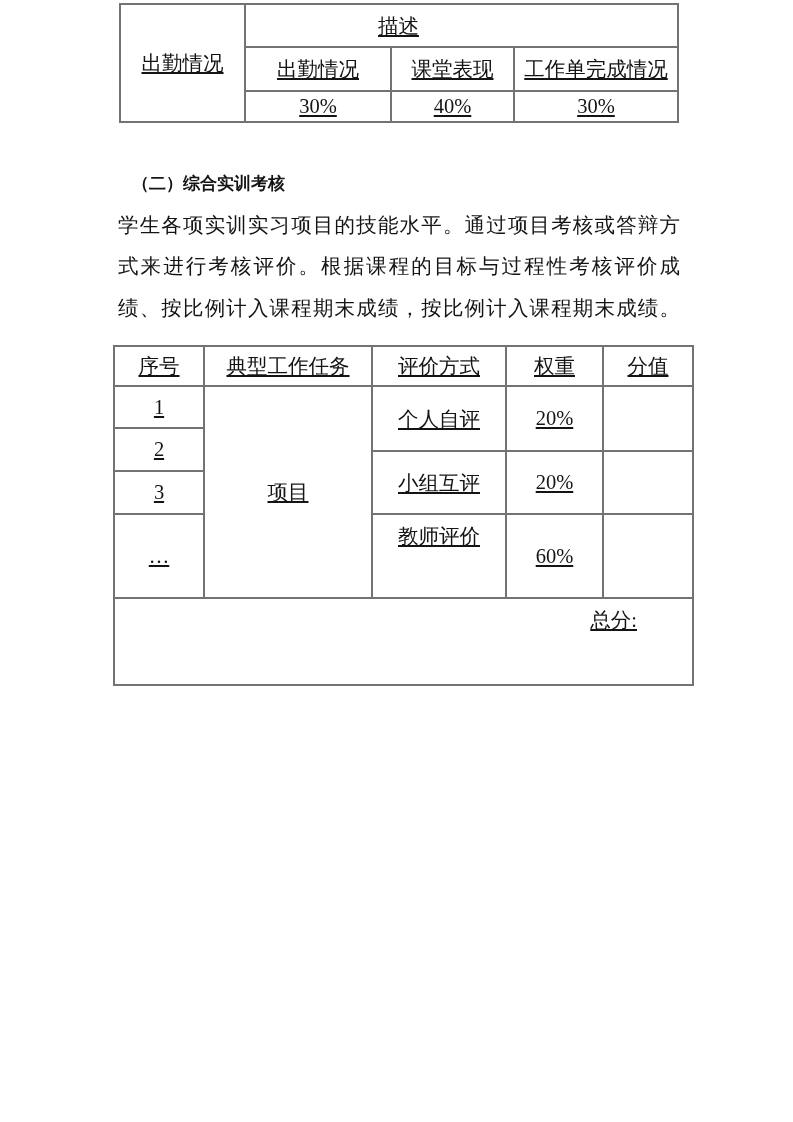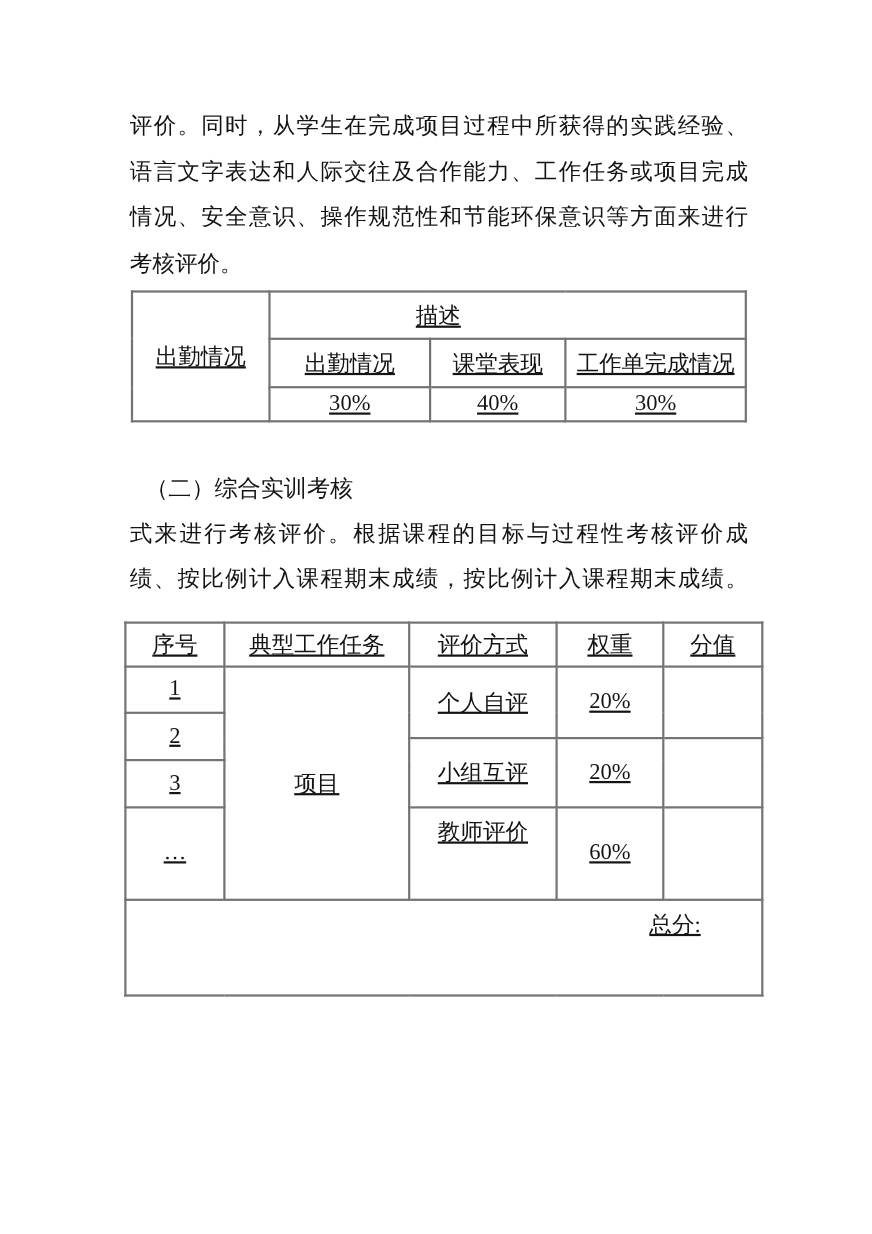--- a/index.html
+++ b/index.html
@@ -7,21 +7,21 @@
     position:relative; width:793px; height:1122px; background:#ffffff;
     overflow:hidden; color:#141414;
     font-family:"Liberation Serif","DejaVu Serif",serif;
   }
   .content { position:absolute; left:118px; top:0; width:562px; }
 
   .para { margin:0; }
   .doc-line { display:block; font-size:20.5px; line-height:41.5px; }
   .just { text-align:justify; text-align-last:justify; text-justify:inter-character; }
   .para1 { margin-top:95px; }
-  .heading { margin:40px 0 0 0; font-size:21px; line-height:41.5px; text-indent:14px; font-weight:normal; }
+  .heading { margin:40px 0 0 0; font-size:17px; line-height:41.5px; text-indent:14px; font-weight:bold; }
   .p2-first { text-indent:35px; }
 
   table { border-collapse:collapse; table-layout:fixed; }
   td {
     border:2px solid #737373; text-align:center; vertical-align:middle;
     font-size:20.5px; padding:0; overflow:hidden;text-decoration:underline;
   }
 
   table.grades { width:558px; margin:3px 0 0 1px; }
   .grades tr.gr1 { height:43px; }
@@ -39,26 +39,20 @@
   .assess tr.rt  { height:87px; }
   td.vtop { vertical-align:top; padding-top:7px; }
   td.total-cell { vertical-align:top; text-align:right; padding:7px 55px 0 0; }
 </style>
 </head>
 <body>
 
 <div class="page">
   <div class="content">
 
-    <p class="para para1">
-      <span class="doc-line just">评价。同时，从学生在完成项目过程中所获得的实践经验、</span>
-      <span class="doc-line just">语言文字表达和人际交往及合作能力、工作任务或项目完成</span>
-      <span class="doc-line just">情况、安全意识、操作规范性和节能环保意识等方面来进行</span>
-      <span class="doc-line">考核评价。</span>
-    </p>
 
     <table class="grades">
       <colgroup>
         <col style="width:125px">
           <col style="width:146px">
           <col style="width:123px">
           <col style="width:164px">
       </colgroup>
       <tbody>
           <tr class="gr1">
@@ -74,20 +68,21 @@
         <td>30%</td>
         <td>40%</td>
         <td>30%</td>
       </tr>
     </tbody>
       </table>
 
     <p class="heading">（二）综合实训考核</p>
 
     <p class="para">
+      <span class="doc-line just">学生各项实训实习项目的技能水平。通过项目考核或答辩方</span>
       <span class="doc-line just">式来进行考核评价。根据课程的目标与过程性考核评价成</span>
       <span class="doc-line just">绩、按比例计入课程期末成绩，按比例计入课程期末成绩。</span>
     </p>
 
     <table class="assess">
       <colgroup>
         <col style="width:90px">
           <col style="width:168px">
           <col style="width:134px">
           <col style="width:97px">

